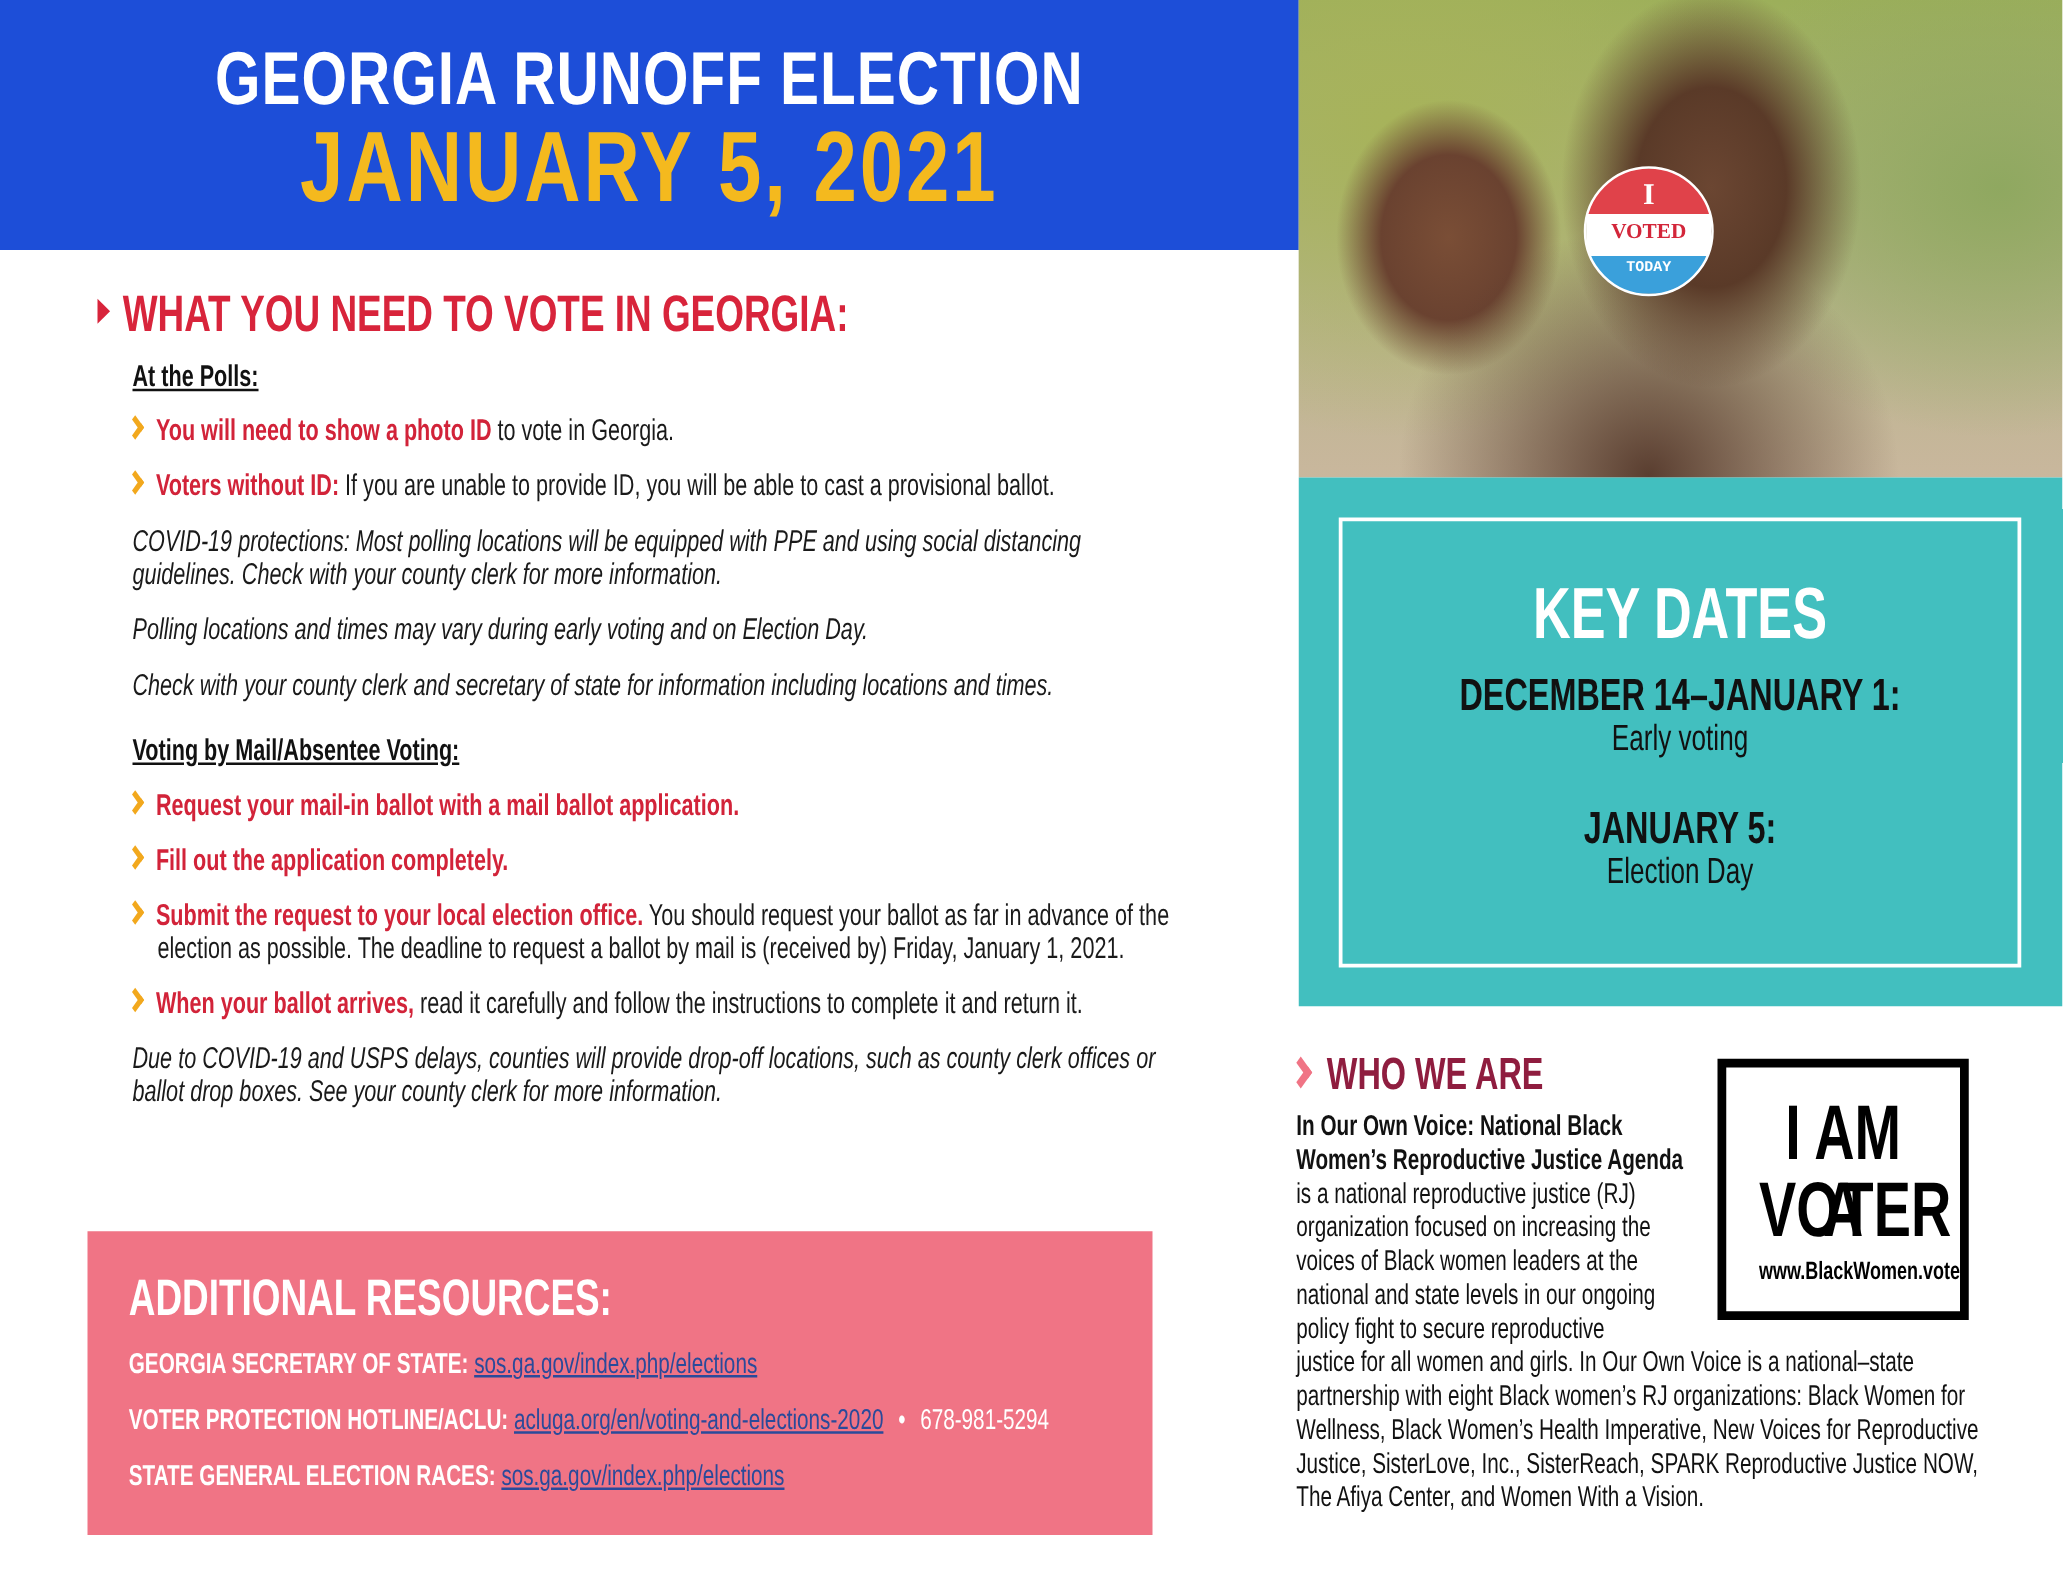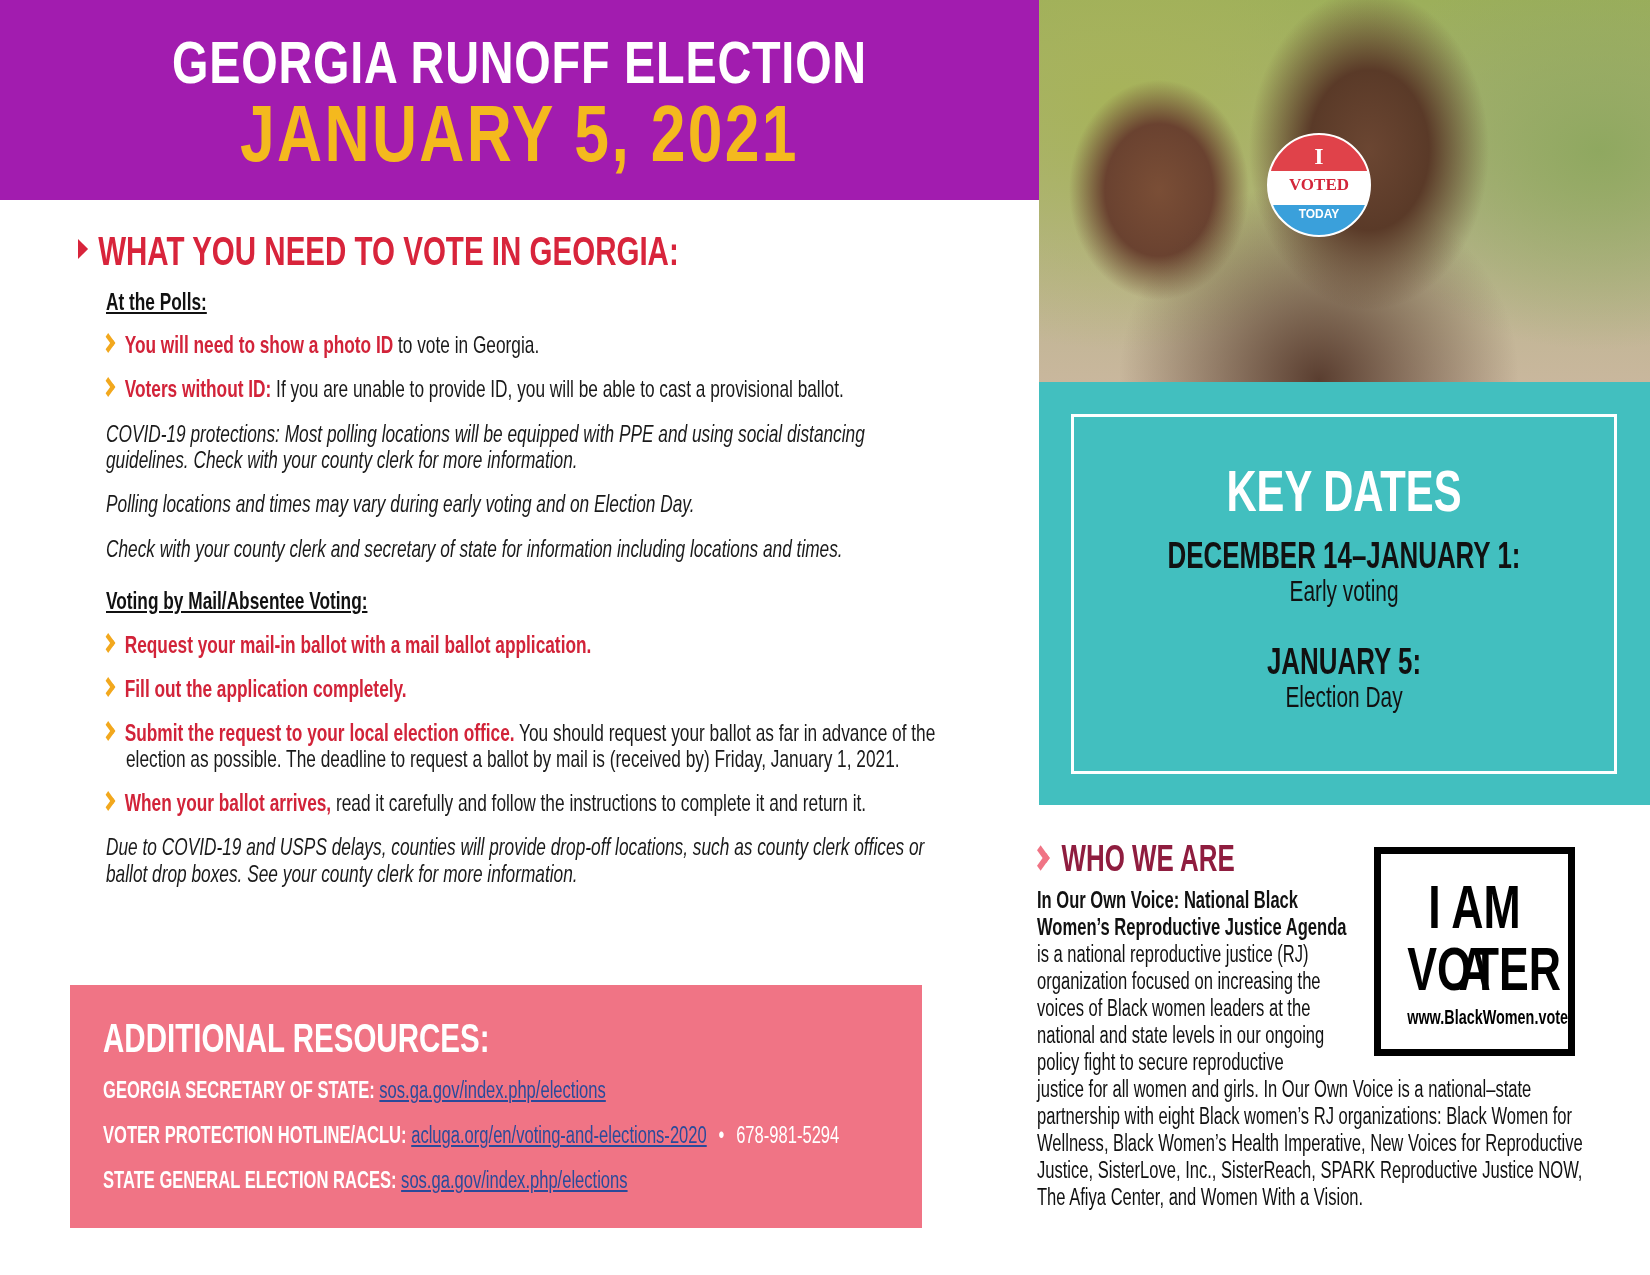--- a/index.html
+++ b/index.html
@@ -2,21 +2,21 @@
 <html><head>
   <meta charset="utf-8">
   <style>
     * { box-sizing: border-box; margin: 0; padding: 0; }
     html, body { width: 1650px; height: 1275px; background: #ffffff; overflow: hidden; }
     body { position: relative; font-family: "Liberation Sans", sans-serif; color: #1a1a1a; }
 
     
     .header {
       position: absolute; left: 0; top: 0; width: 1039px; height: 200px;
-      background: #a21caf; text-align: center;
+      background: #1d4ed8; text-align: center;
     }
     .header .title {
       position: absolute; left: 0; right: 0; top: 28px;
       color: #ffffff; font-weight: bold; font-size: 60px; letter-spacing: 1px;
       transform: scaleX(0.78); transform-origin: center;
     }
     .header .date {
       position: absolute; left: 0; right: 0; top: 88px;
       color: #f4b91e; font-weight: bold; font-size: 80px; letter-spacing: 3px;
       transform: scaleX(0.78); transform-origin: center;
@@ -34,21 +34,21 @@
         linear-gradient(180deg, #9caf5a 0%, #b7b48a 60%, #c9b79d 100%);
       overflow: hidden;
     }
     .sticker {
       position: absolute; left: 228px; top: 133px; width: 104px; height: 104px; border-radius: 50%;
       background: linear-gradient(180deg, #e0424a 0%, #e0424a 36%, #ffffff 36%, #ffffff 70%, #3aa0db 70%, #3aa0db 100%);
       border: 2px solid #ffffff; text-align: center; overflow: hidden;
     }
     .sticker .i { position: absolute; left: 0; right: 0; top: 8px; color: #fff; font-family: "Liberation Serif", serif; font-weight: bold; font-size: 24px; }
     .sticker .voted { position: absolute; left: 0; right: 0; top: 40px; color: #d3263a; font-family: "Liberation Serif", serif; font-weight: bold; font-size: 17px; text-align: center; }
-    .sticker .today { position: absolute; left: 0; right: 0; top: 72px; color: #fff; font-family: Liberation Sans, sans-serif; font-weight: bold; font-size: 12px; }
+    .sticker .today { position: absolute; left: 0; right: 0; top: 72px; color: #fff; font-family: Liberation Mono, monospace; font-weight: bold; font-size: 12px; }
 
     
     .keydates {
       position: absolute; left: 1039px; top: 382px; width: 611px; height: 423px;
       background: #42bfbf;
     }
     .keydates .frame {
       position: absolute; left: 32px; top: 32px; width: 546px; height: 360px;
       border: 3px solid #ffffff; text-align: center;
     }

